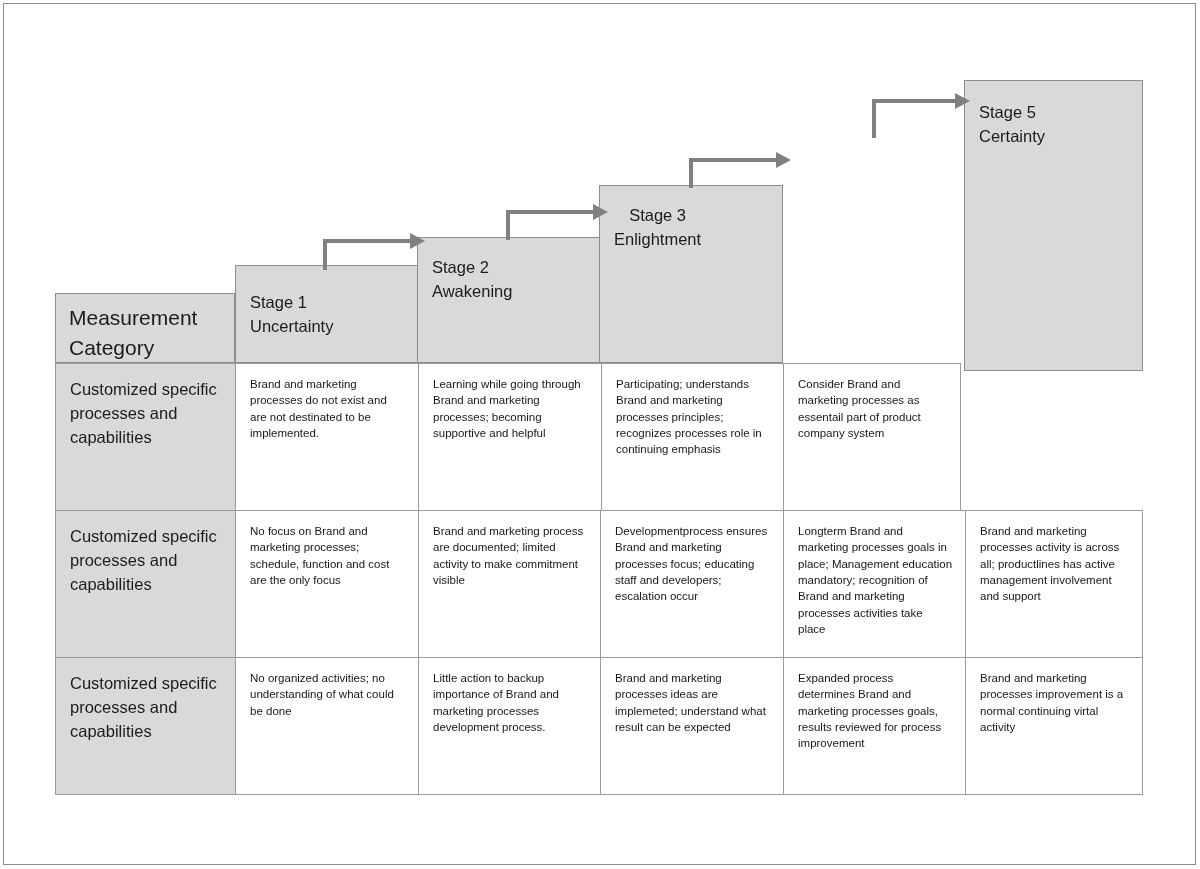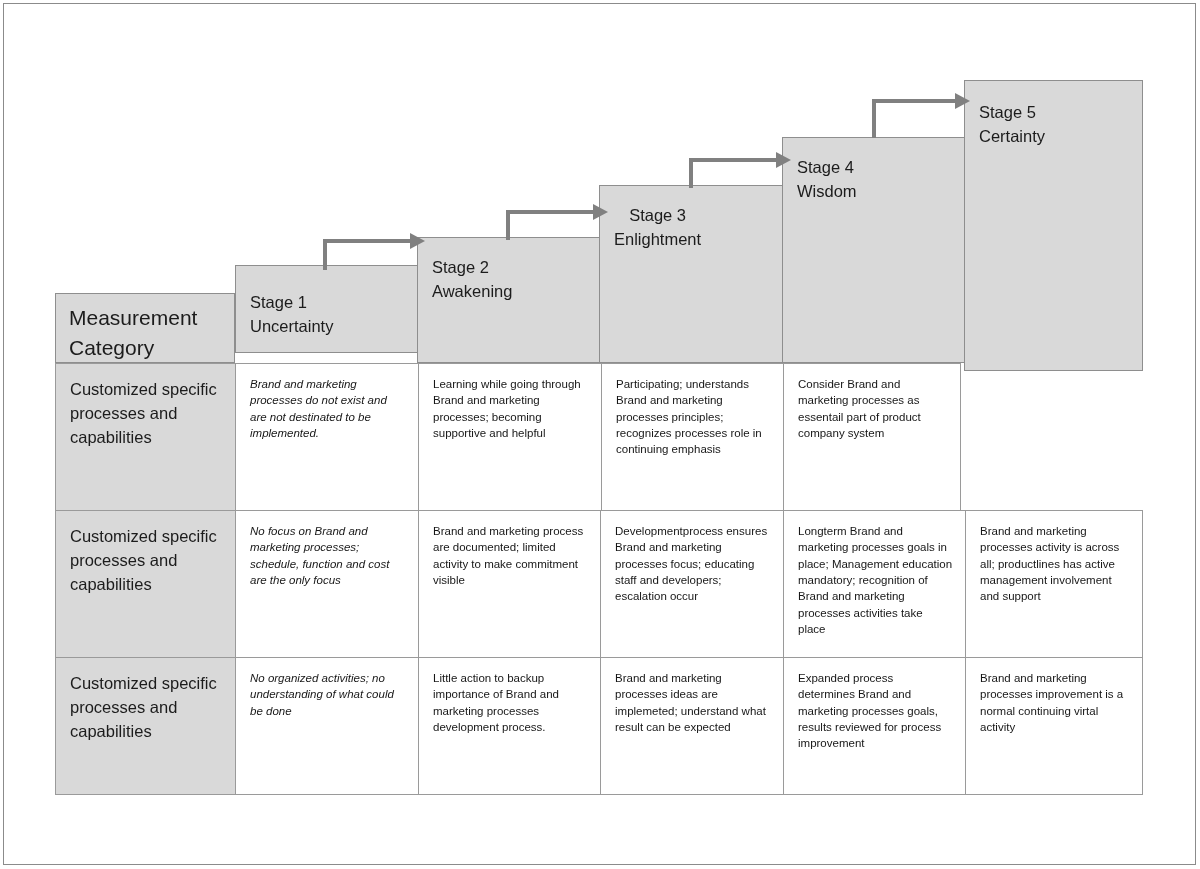--- a/index.html
+++ b/index.html
@@ -104,21 +104,21 @@
   }
   .mcell.cat {
     background: #d9d9d9;
     font-size: 16.5px;
     line-height: 1.46;
     color: #1c1c1c;
     padding: 13px 10px 8px 14px;
   }
   
   .c0 { width: 180px; flex: 0 0 180px; }
-  .c1 { width: 183px; flex: 0 0 183px; font-style: italic; }
+  .c1 { width: 183px; flex: 0 0 183px; }
   .c2 { width: 182px; flex: 0 0 182px; }
   .c3 { width: 183px; flex: 0 0 183px; }
   .c4 { width: 182px; flex: 0 0 182px; }
   .c5 { width: 178px; flex: 0 0 178px; }
 
   #row-0 { top: 0px;   height: 148px; }
   #row-1 { top: 147px; height: 148px; }
   #row-2 { top: 294px; height: 138px; }
   #row-0 .mcell { height: 148px; }
   #row-1 .mcell { height: 148px; }
@@ -129,39 +129,35 @@
 
 <div id="canvas">
 
   <div id="outer-frame"></div>
 
   <div id="measurement-head">
     <div class="step-label">Measurement
 Category</div>
   </div>
 
-  <div class="step" style="left:235px; top:265px; width:183px; height:88px;">
+  <div class="step" style="left:235px; top:265px; width:183px; height:98px;">
     <div class="step-label" style="top:25px;">Stage 1
 Uncertainty</div>
   </div>
 
   <div class="step" style="left:417px; top:237px; width:183px; height:126px;">
     <div class="step-label" style="top:18px;">Stage 2
 Awakening</div>
   </div>
 
   <div class="step" style="left:599px; top:185px; width:184px; height:178px;text-align:center;">
     <div class="step-label" style="top:18px;">Stage 3
 Enlightment</div>
   </div>
 
-  <div class="step" style="left:782px; top:137px; width:183px; height:226px;">
-    <div class="step-label" style="top:18px;">Stage 4
-Wisdom</div>
-  </div>
 
   <div class="step" style="left:964px; top:72px; width:179px; height:291px;margin-top:8px;">
     <div class="step-label" style="top:20px;">Stage 5
 Certainty</div>
   </div>
 
   <svg class="arrow-svg" style="left:320px; top:225px;" width="110" height="50" viewBox="0 0 110 50">
     <path d="M5,45 L5,16 L92,16" fill="none" stroke="#808080" stroke-width="4"></path>
     <path d="M90,8 L105,16 L90,24 Z" fill="#808080"></path>
   </svg>

